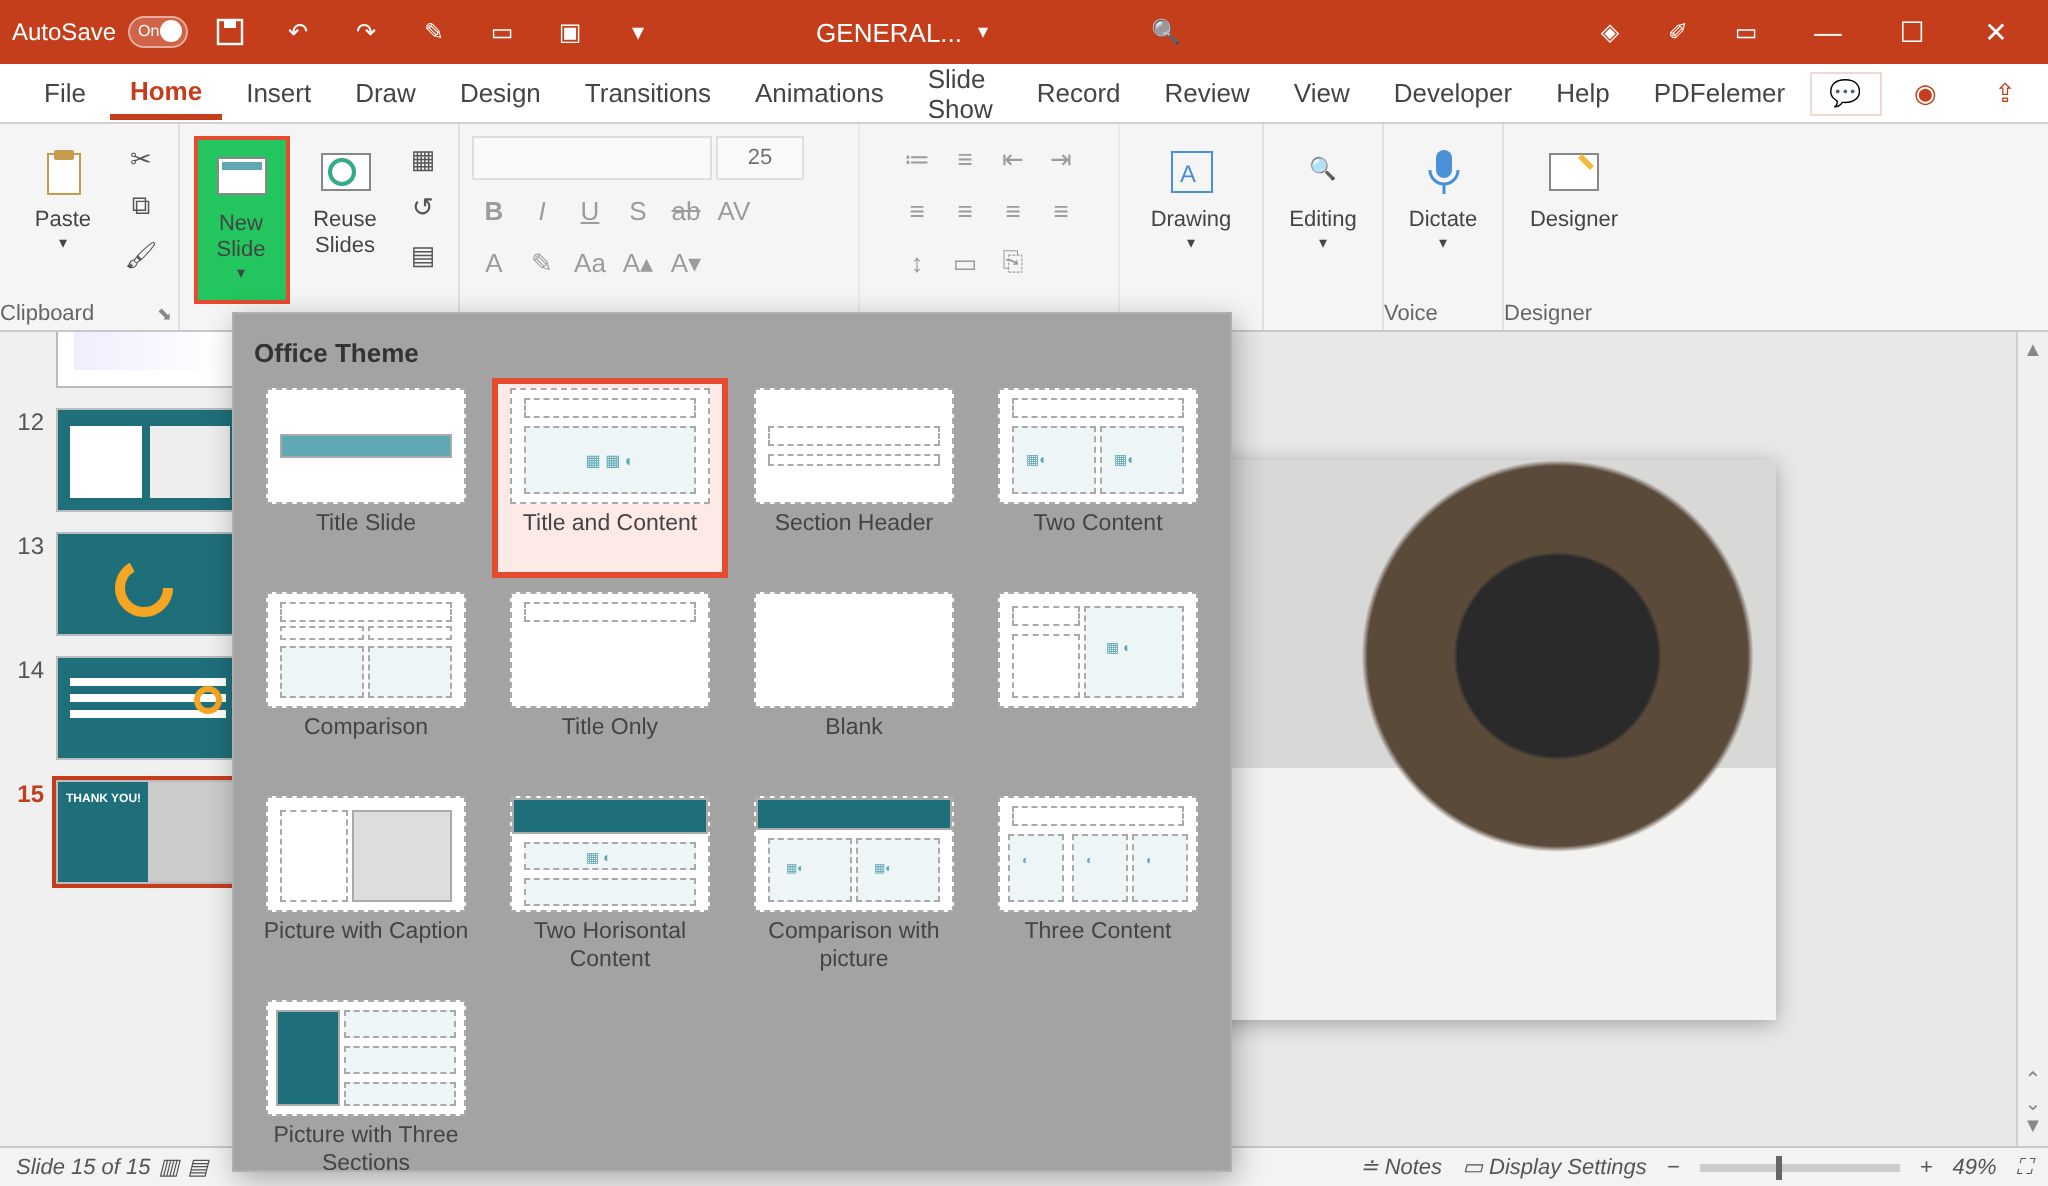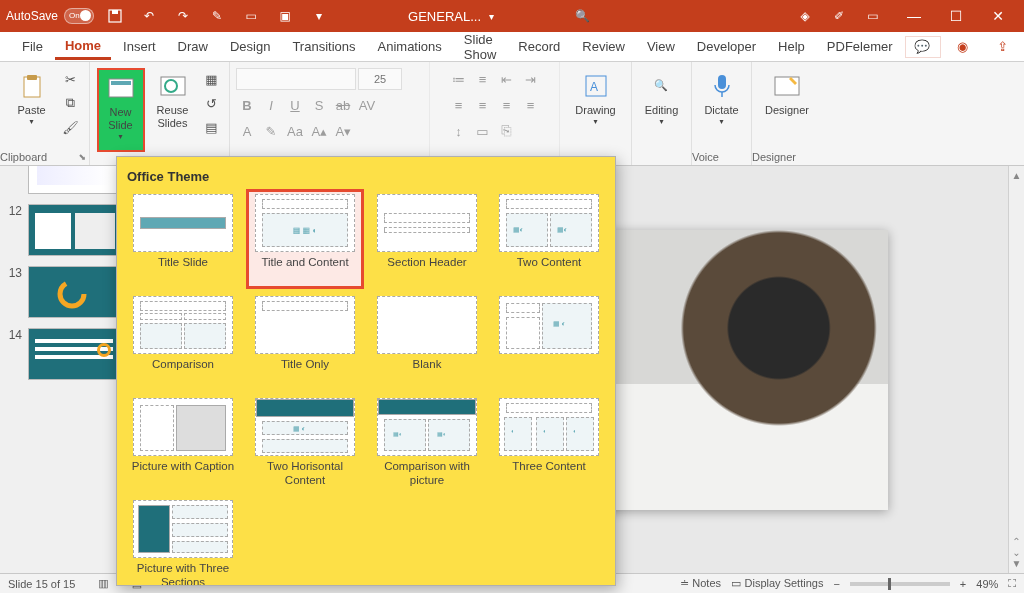--- a/index.html
+++ b/index.html
@@ -48,27 +48,27 @@
 
 .canvas { flex:1; display:flex; align-items:center; justify-content:center; position:relative; }
 .slide { width: 500px; height: 280px; background: #fff; box-shadow: 0 2px 10px rgba(0,0,0,0.3); display:flex; }
 .slide .left { flex:1; background: #1f6f7a; }
 .slide .right { flex:1.2; background: linear-gradient(135deg,#888,#aaa); position:relative; overflow:hidden; }
 .photo { width:100%; height:100%; background: radial-gradient(circle at 60% 35%, #2a2a2a 0 50px, transparent 52px), radial-gradient(circle at 60% 35%, #5a4a3a 0 95px, transparent 98px), linear-gradient(180deg, #d8d8d6 0 55%, #f2f2f0 55%); background-blend-mode: normal; }
 .scrollbar-v { width:16px; background:#f0f0f0; border-left:1px solid #d0d0d0; display:flex; flex-direction:column; align-items:center; justify-content:space-between; padding:4px 0; }
 .scrollbar-v .arr { font-size:10px; color:#888; cursor:pointer; }
 
 
-.statusbar { height: 20px; background: #f3f3f3; border-top: 1px solid #c8c8c8; display:flex; align-items:center; font-size:11px; color:#555; padding:0 8px; gap:23px; }
+.statusbar { height: 20px; background: #f3f3f3; border-top: 1px solid #c8c8c8; display:flex; align-items:center; font-size:11px; color:#555; padding:0 8px; gap:4px;font-style:italic; }
 .statusbar .right { margin-left:auto; display:flex; align-items:center; gap:10px; }
 .zoom-slider { width:100px; height:4px; background:#ccc; position:relative; }
 .zoom-slider::after { content:""; position:absolute; left:38%; top:-4px; width:3px; height:12px; background:#666; }
 
 
-.gallery { position: absolute; left: 116px; top: 156px; width: 500px; height: 430px; background: #fde047; border: 1px solid #b0b0b0; box-shadow: 2px 4px 14px rgba(0,0,0,0.3); padding: 12px 10px; z-index: 20; overflow:hidden; }
+.gallery { position: absolute; left: 116px; top: 156px; width: 500px; height: 430px; background: #a3a3a3; border: 1px solid #b0b0b0; box-shadow: 2px 4px 14px rgba(0,0,0,0.3); padding: 12px 10px; z-index: 20; overflow:hidden; }
 .gallery-title { font-size: 13px; font-weight: 600; color: #333; margin-bottom: 8px; }
 .gallery-grid { display: grid; grid-template-columns: repeat(4, 1fr); gap: 8px 10px; }
 .layout-item { display:flex; flex-direction:column; align-items:center; cursor:pointer; padding:2px; }
 .layout-item.highlight { outline: 3px solid #e64b30; background: #fde9e5; }
 .layout-thumb { width: 100px; height: 58px; border: 1px dashed #aaa; background: #fff; position: relative; margin-bottom:4px; }
 .layout-label { font-size: 11.5px; color: #444; text-align:center; line-height:1.2; min-height: 28px; }
 .lt-bar { position:absolute; border:1px dashed #aaa; }
 .lt-title { left:6px; right:6px; top:4px; height:10px; }
 .lt-content { left:6px; right:6px; top:18px; bottom:4px; background:#eef5f7; display:flex; align-items:center; justify-content:center; gap:2px; }
 .lt-half-l { left:6px; width:42px; top:18px; bottom:4px; background:#eef5f7; }
@@ -330,20 +330,28 @@
     <div class="thumb-item">
       <div class="thumb-num">14</div>
       <div class="thumb-prev">
           <div style="position:absolute;inset:0;background:#1f6f7a"></div>
           <div style="position:absolute;left:6px;top:10px;right:6px;height:4px;background:#fff"></div>
           <div style="position:absolute;left:6px;top:18px;right:6px;height:4px;background:#fff"></div>
           <div style="position:absolute;left:6px;top:26px;right:6px;height:4px;background:#fff"></div>
           <div style="position:absolute;right:8px;top:14px;width:14px;height:14px;border-radius:50%;border:3px solid #f5a623"></div>
         </div>
     </div>
+    <div class="thumb-item sel">
+      <div class="thumb-num">15</div>
+      <div class="thumb-prev">
+          <div style="position:absolute;left:0;top:0;width:50%;bottom:0;background:#1f6f7a"></div>
+          <div style="position:absolute;left:4px;top:6px;color:#fff;font-size:6px;font-weight:bold">THANK YOU!</div>
+          <div style="position:absolute;right:0;top:0;width:50%;bottom:0;background:#ccc"></div>
+        </div>
+    </div>
   </div>
 
   <div class="canvas">
     <div class="slide" style="margin-left:140px;">
       <div class="left"></div>
       <div class="right">
           <div class="photo"></div>
         </div>
     </div>
   </div>

